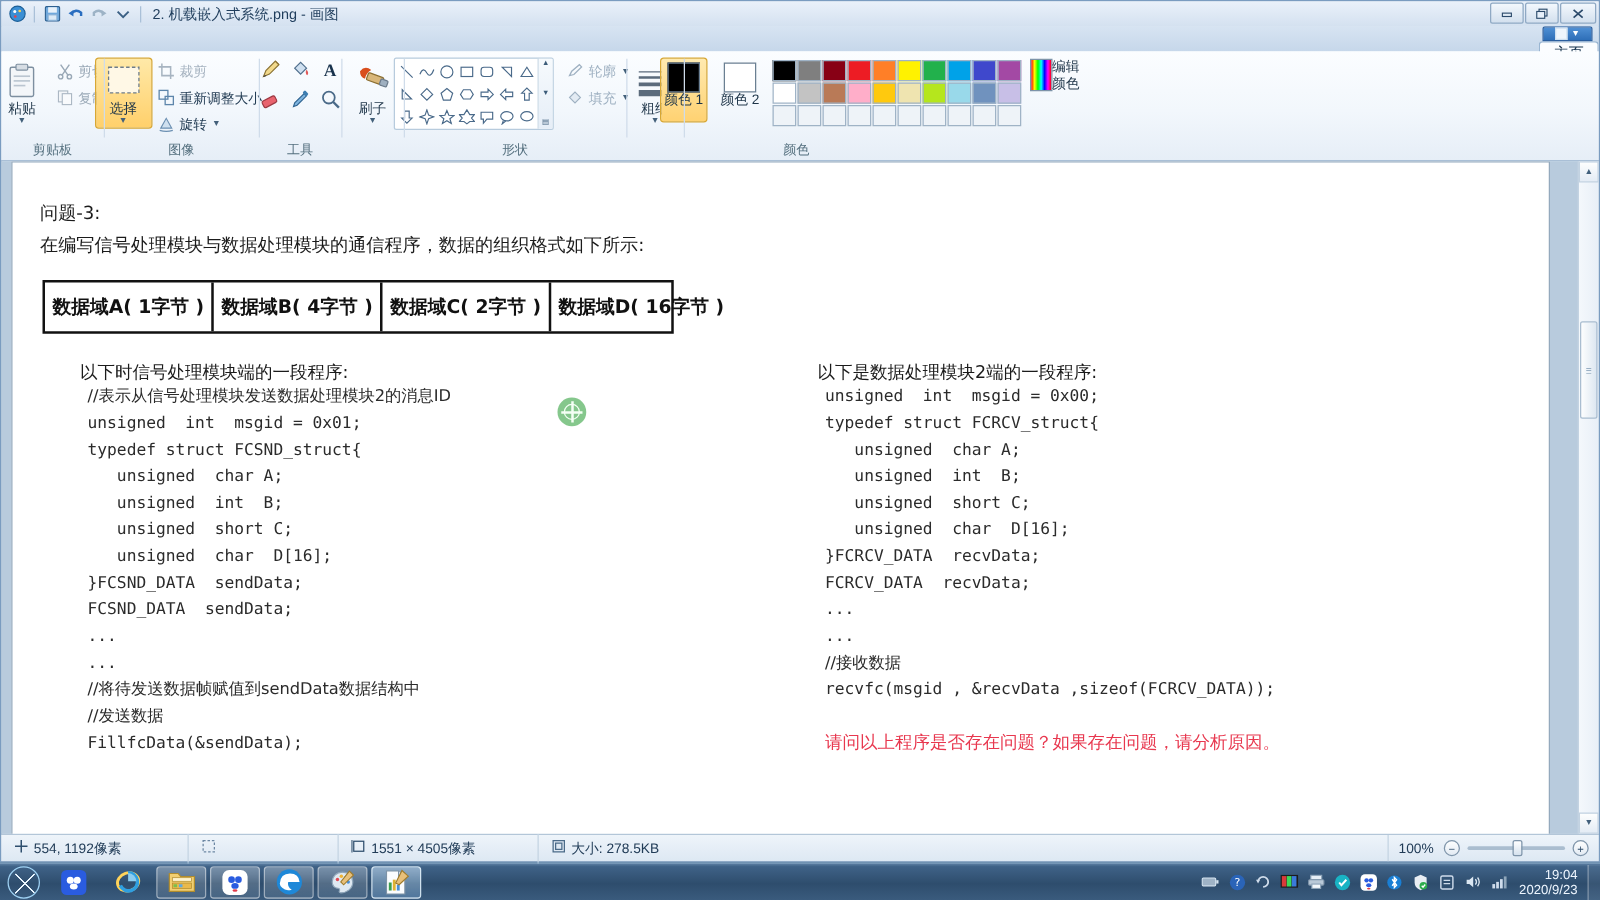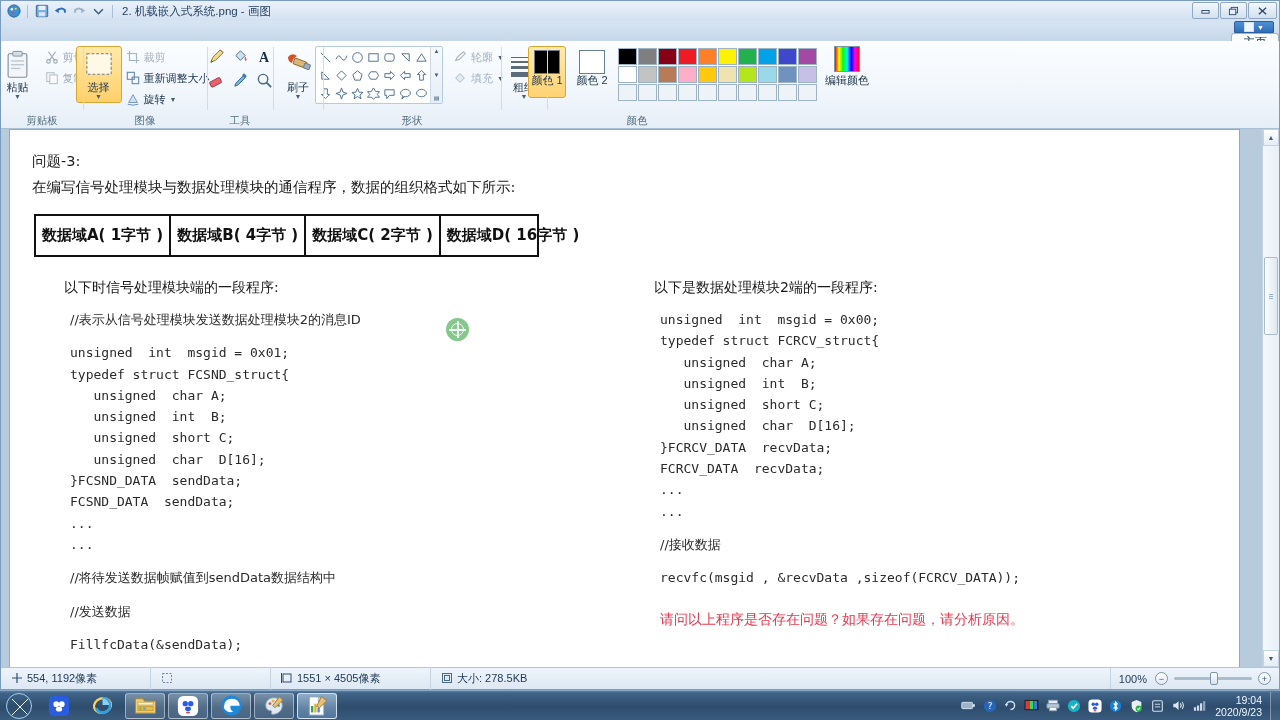--- a/index.html
+++ b/index.html
@@ -141,57 +141,57 @@
   .colorbig {
     width: 38px; height: 52px; border:1px solid #d8a733; border-radius:3px;
     background: linear-gradient(#ffeab0,#ffd272);
     display:flex; flex-direction:column; align-items:center; padding-top:3px;
   }
   .colorbig.plain { border-color: transparent; background: transparent; }
   .colorswatch-big { width:26px; height:24px; border:1px solid #6a7f92; }
   .colorbig .cap { font-size:11px; color:#1d3448; line-height:12px; text-align:center; }
   .palette { display:grid; grid-template-columns: repeat(10, 19px); grid-auto-rows: 17px; gap:1px; padding-top:2px;}
   .sw { border:1px solid #9fb3c6; }
-  .editcolor { width:46px; display:flex; flex-direction:column; align-items:center; }
+  .editcolor { width:46px; display:flex; flex-direction:row; align-items:center; }
   .rainbow {
     width:26px; height:26px; border:1px solid #7d93a8;
     background: linear-gradient(90deg,#ff0000,#ffff00,#00ff00,#00ffff,#0000ff,#ff00ff,#ff0000);
   }
 
   
   .thick { display:flex; flex-direction:column; gap:3px; align-items:center; padding-top:4px; }
   .thickline { width:26px; background:#5b6b7c; }
 
   
   .workarea {
     flex: 1; position: relative; background: #b8cbdd;
     overflow: hidden;
   }
   .canvas-page {
     position:absolute; left:8px; top:0; width:1231px; height:545px;
     background:#ffffff; border:1px solid #94a9bd;
     overflow:hidden;
   }
-  .doc { position:absolute; left:0; top:0; width:1231px; padding:18px 0 0 22px; }
+  .doc { position:absolute; left:0; top:10px; width:1231px; padding:18px 0 0 22px; }
   .qline { font-size:14.5px; color:#1b1b1b; line-height:26px; font-family:"DejaVu Sans", sans-serif; }
 
   .fieldtable { display:flex; margin:14px 0 0 2px; border:2px solid #111; width:505px; }
   .fieldcell {
     flex:1; padding:10px 6px; font-size:15px; font-weight:bold; color:#111;
     text-align:center; border-right:2px solid #111; white-space:nowrap;
     font-family:"DejaVu Sans", sans-serif;
   }
   .fieldcell:last-child { border-right:none; }
 
   .cols { display:flex; margin-top:22px; }
   .col { width: 560px; }
   .col.right { margin-left: 30px; }
   .colhead { font-size:14px; color:#1b1b1b; padding-left:32px; font-family:"DejaVu Sans", sans-serif; }
   .code {
-    margin-top:12px; padding-left:38px;
+    margin-top:0; padding-left:38px;
     font-family:"DejaVu Sans Mono", monospace;
     font-size:13px; line-height:21.3px; color:#2b2b2b;
     white-space:pre;
   }
   .code.cn { font-family:"DejaVu Sans", sans-serif; }
   .redq {
     margin-top:22px; padding-left:38px; color:#e8384f; font-size:14px;
     font-family:"DejaVu Sans", sans-serif;
   }
 

